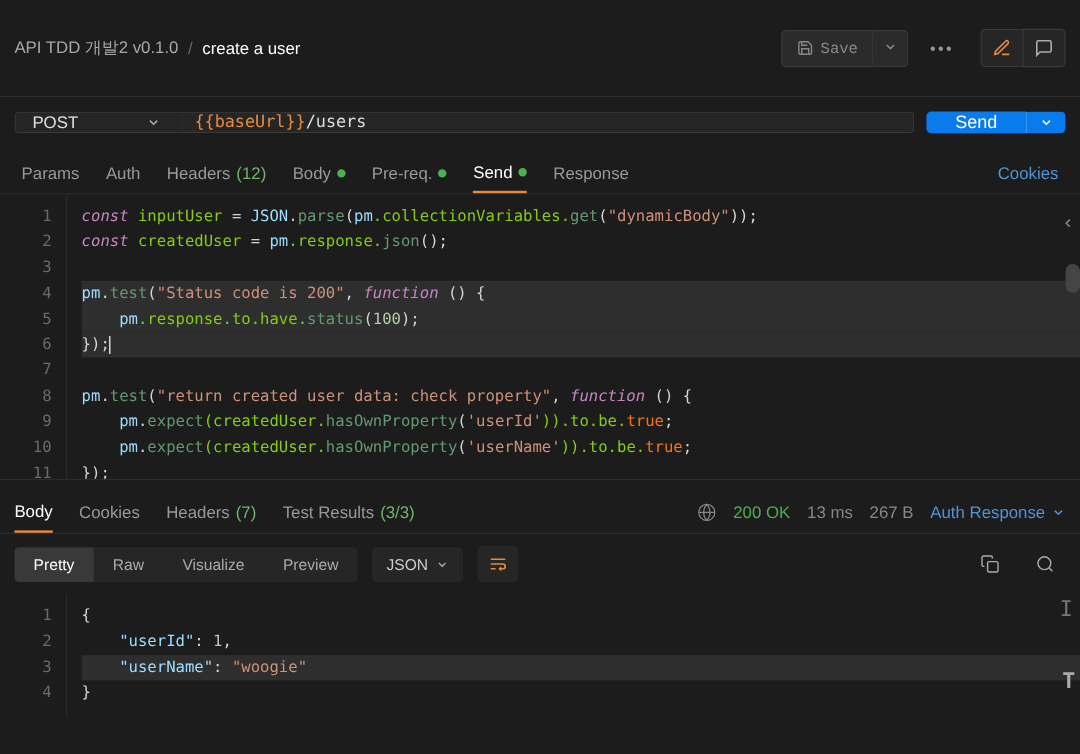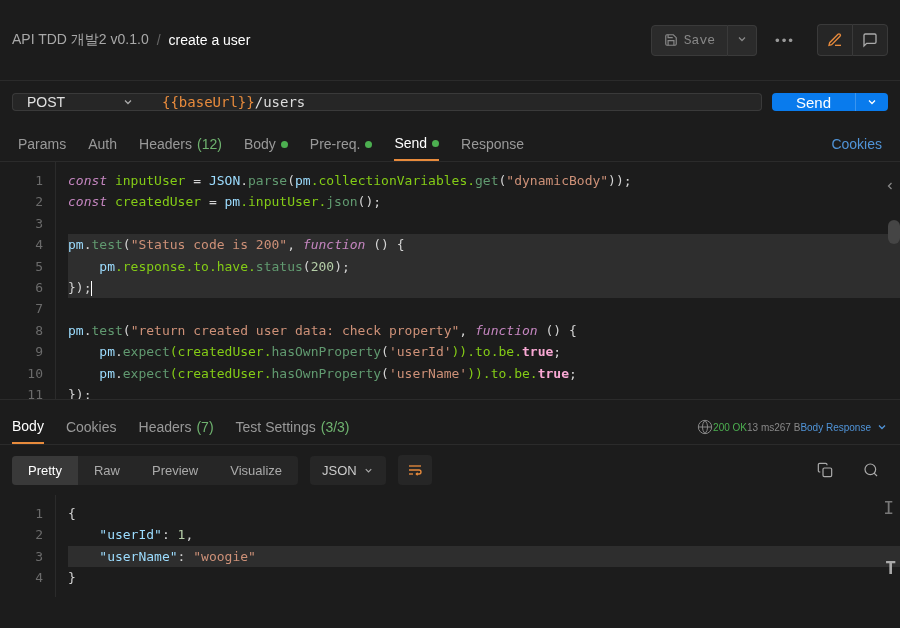--- a/index.html
+++ b/index.html
@@ -95,31 +95,31 @@
 .hl-row { background: #2e2e2e; }
 .scrollbar-thumb { position: absolute; right: 0; top: 58px; width: 12px; height: 24px; background: #454545; border-radius: 6px; }
 .collapse-handle { position: absolute; right: 4px; top: 18px; }
 
 .tok-kw { color: #c586c0; font-style: italic; }
 .tok-var { color: #84cc16; }
 .tok-obj { color: #9cdcfe; }
 .tok-func { color: #619a70; }
 .tok-str { color: #ce9178; }
 .tok-num { color: #b5cea8; }
-.tok-bool { color: #f9a8d4; font-weight: bold; }
+.tok-bool { color: #f97316; }
 .tok-op { color: #d4d4d4; }
 .tok-prop { color: #9cdcfe; }
 
 
 .resp-tabs {
   display: flex; align-items: center; padding: 10px 12px 0; gap: 22px;
   border-bottom: 1px solid #2b2b2b; font-size: 14px;
 }
 .resp-tabs .tab.active { border-bottom-color: #e88b3c; }
-.resp-meta { display: flex; align-items: center; color: #888; font-size: 10px; }
+.resp-meta { display: flex; align-items: center; gap: 14px; color: #888; font-size: 14px; }
 .resp-meta .ok { color: #4caf50; }
 .save-resp { color: #5094d8; cursor: pointer; display: flex; align-items: center; gap: 5px; }
 
 
 .resp-toolbar {
   display: flex; align-items: center; padding: 10px 12px; gap: 12px;
 }
 .view-segment { display: flex; background: #262626; border-radius: 4px; overflow: hidden; }
 .view-segment .seg { padding: 7px 16px; cursor: pointer; color: #aaa; }
 .view-segment .seg.active { background: #393939; color: #fff; }
@@ -238,24 +238,24 @@
     <div>5</div>
     <div>6</div>
     <div>7</div>
     <div>8</div>
     <div>9</div>
     <div>10</div>
     <div>11</div>
   </div>
   <div class="code-area">
     <div class="code-line"><span class="tok-kw">const </span><span class="tok-var">inputUser </span><span class="tok-op">= </span><span class="tok-obj">JSON</span><span class="tok-op">.</span><span class="tok-func">parse</span><span class="tok-op">(</span><span class="tok-obj">pm</span><span class="tok-var">.collectionVariables.</span><span class="tok-func">get</span><span class="tok-op">(</span><span class="tok-str">"dynamicBody"</span><span class="tok-op">));</span></div>
-    <div class="code-line"><span class="tok-kw">const </span><span class="tok-var">createdUser </span><span class="tok-op">= </span><span class="tok-obj">pm</span><span class="tok-var">.inputUser.</span><span class="tok-func">json</span><span class="tok-op">();</span></div>
+    <div class="code-line"><span class="tok-kw">const </span><span class="tok-var">createdUser </span><span class="tok-op">= </span><span class="tok-obj">pm</span><span class="tok-var">.response.</span><span class="tok-func">json</span><span class="tok-op">();</span></div>
     <div class="code-line">&nbsp;</div>
     <div class="code-line hl-row"><span class="tok-obj">pm</span><span class="tok-op">.</span><span class="tok-func">test</span><span class="tok-op">(</span><span class="tok-str">"Status code is 200"</span><span class="tok-op">, </span><span class="tok-kw">function </span><span class="tok-op">() {</span></div>
-    <div class="code-line hl-row"><span>    </span><span class="tok-obj">pm</span><span class="tok-var">.response.to.have.</span><span class="tok-func">status</span><span class="tok-op">(</span><span class="tok-num">200</span><span class="tok-op">);</span></div>
+    <div class="code-line hl-row"><span>    </span><span class="tok-obj">pm</span><span class="tok-var">.response.to.have.</span><span class="tok-func">status</span><span class="tok-op">(</span><span class="tok-num">100</span><span class="tok-op">);</span></div>
     <div class="code-line hl-row"><span class="tok-op">});</span><span style="border-left:1px solid #fff;height:15px;display:inline-block;vertical-align:middle"></span></div>
     <div class="code-line">&nbsp;</div>
     <div class="code-line"><span class="tok-obj">pm</span><span class="tok-op">.</span><span class="tok-func">test</span><span class="tok-op">(</span><span class="tok-str">"return created user data: check property"</span><span class="tok-op">, </span><span class="tok-kw">function </span><span class="tok-op">() {</span></div>
     <div class="code-line"><span>    </span><span class="tok-obj">pm</span><span class="tok-op">.</span><span class="tok-func">expect</span><span class="tok-var">(createdUser.</span><span class="tok-func">hasOwnProperty</span><span class="tok-op">(</span><span class="tok-str">'userId'</span><span class="tok-var">)).to.be.</span><span class="tok-bool">true</span><span class="tok-op">;</span></div>
     <div class="code-line"><span>    </span><span class="tok-obj">pm</span><span class="tok-op">.</span><span class="tok-func">expect</span><span class="tok-var">(createdUser.</span><span class="tok-func">hasOwnProperty</span><span class="tok-op">(</span><span class="tok-str">'userName'</span><span class="tok-var">)).to.be.</span><span class="tok-bool">true</span><span class="tok-op">;</span></div>
     <div class="code-line"><span class="tok-op">});</span></div>
   </div>
   <div class="scrollbar-thumb"></div>
   <div class="collapse-handle">
     <svg width="12" height="12" viewBox="0 0 24 24" fill="none" stroke="#888" stroke-width="2.5">
@@ -269,48 +269,48 @@
       <span>Body</span>
     </div>
   <div class="tab">
       <span>Cookies</span>
     </div>
   <div class="tab">
       <span>Headers</span> 
       <span class="count">(7)</span>
     </div>
   <div class="tab">
-      <span>Test Settings</span> 
+      <span>Test Results</span> 
       <span class="count">(3/3)</span>
     </div>
   <div class="tabs-spacer"></div>
   <div class="resp-meta">
     <svg width="16" height="16" viewBox="0 0 24 24" fill="none" stroke="#888" stroke-width="1.5">
         <circle cx="12" cy="12" r="10"></circle>
         <line x1="2" y1="12" x2="22" y2="12"></line>
         <path d="M12 2a15.3 15.3 0 0 1 4 10 15.3 15.3 0 0 1-4 10 15.3 15.3 0 0 1-4-10 15.3 15.3 0 0 1 4-10z"></path>
       </svg>
     <span class="ok">200 OK</span>
     <span>13 ms</span>
     <span>267 B</span>
     <div class="save-resp">
-      <span>Body Response</span>
+      <span>Auth Response</span>
       <svg width="12" height="12" viewBox="0 0 24 24" fill="none" stroke="#5094d8" stroke-width="2.5">
           <polyline points="6 9 12 15 18 9"></polyline>
         </svg>
     </div>
   </div>
 </div>
 
 <div class="resp-toolbar">
   <div class="view-segment">
     <div class="seg active">Pretty</div>
     <div class="seg">Raw</div>
+    <div class="seg">Visualize</div>
     <div class="seg">Preview</div>
-    <div class="seg">Visualize</div>
   </div>
   <div class="json-select">
     <span>JSON</span>
     <svg width="11" height="11" viewBox="0 0 24 24" fill="none" stroke="#aaa" stroke-width="2.5">
         <polyline points="6 9 12 15 18 9"></polyline>
       </svg>
   </div>
   <div class="wrap-btn">
     <svg width="16" height="16" viewBox="0 0 24 24" fill="none" stroke="#e88b3c" stroke-width="2">
         <line x1="3" y1="6" x2="21" y2="6"></line>

